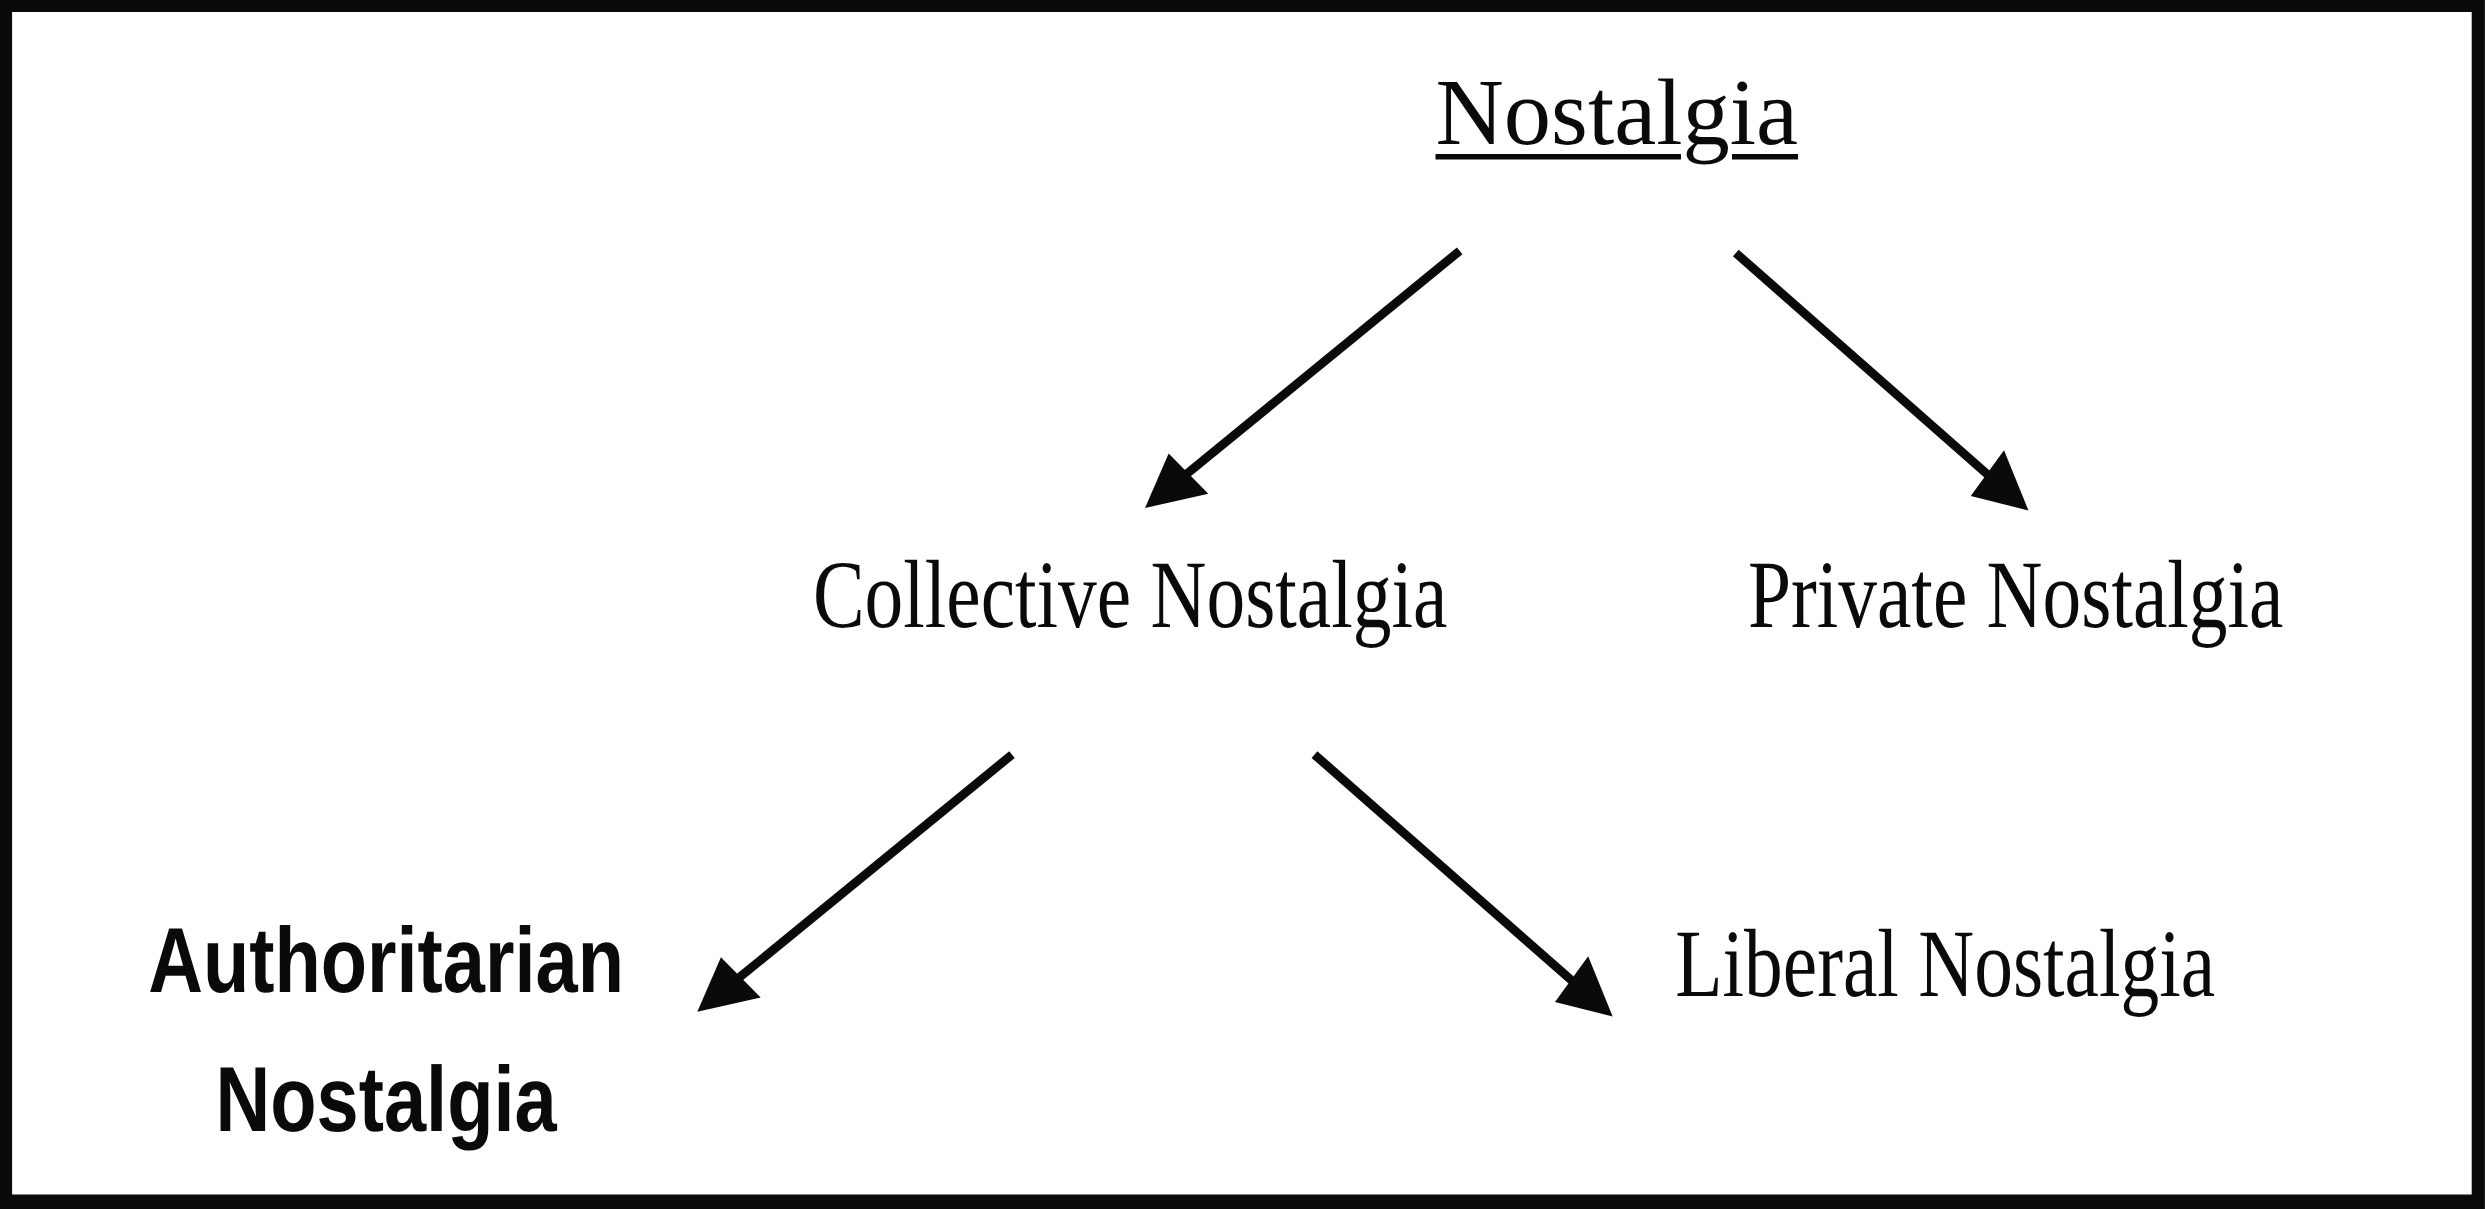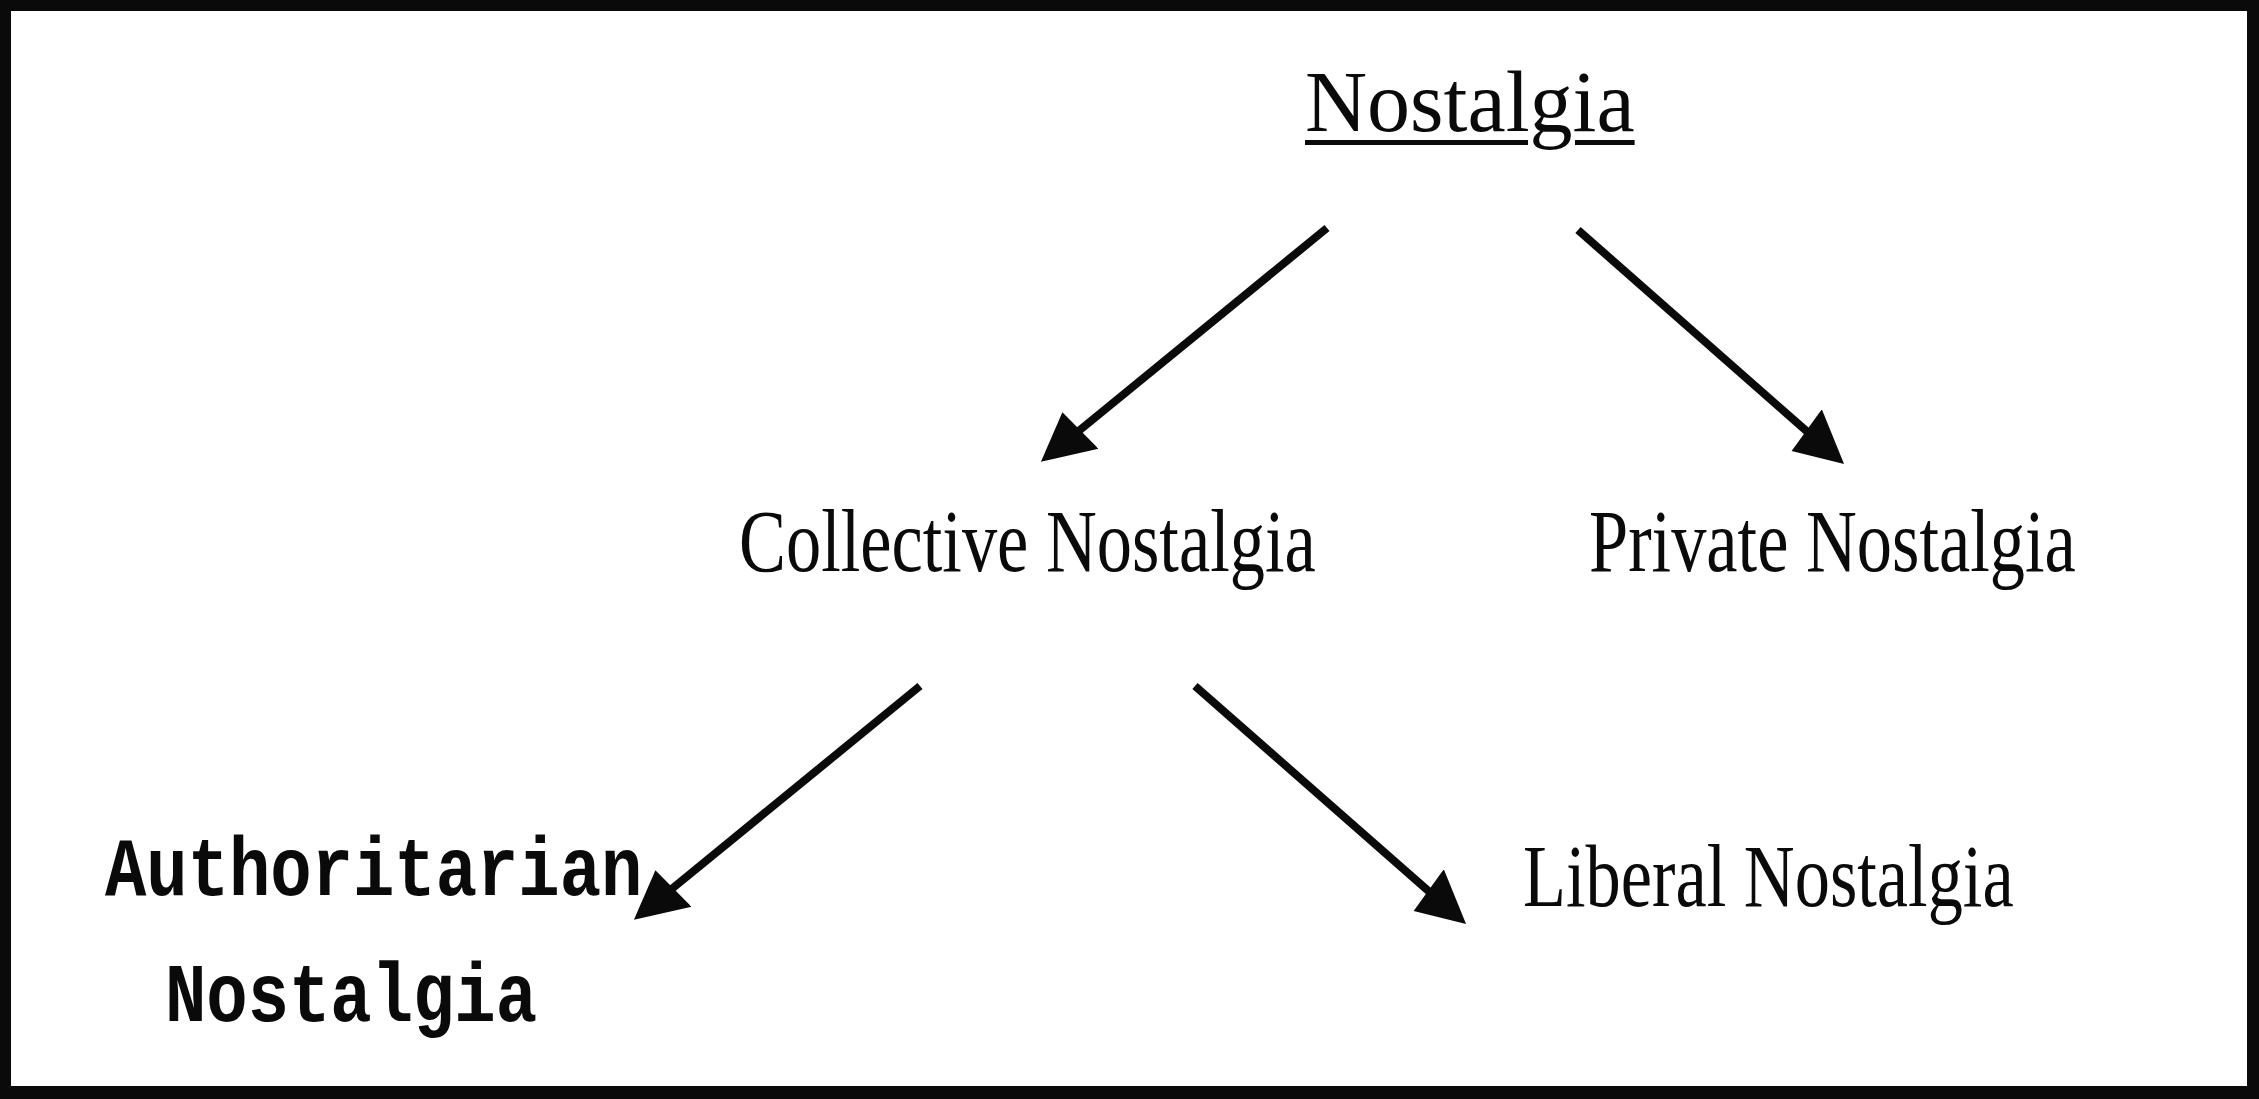--- a/index.html
+++ b/index.html
@@ -94,21 +94,21 @@
     font-weight: 400;
     transform: scaleX(0.80);
     transform-origin: left top;
   }
 
   #node-authoritarian {
     left: 40px;
     top: 780px;
     width: 600px;
     text-align: center;
-    font-family: Liberation Mono, monospace;
+    font-family: Liberation Sans, sans-serif;
     font-size: 84px;
     font-weight: 700;
     white-space: normal;
   }
   #node-authoritarian .line {
     display: block;
     transform: scaleX(0.82);
     transform-origin: center top;
   }
   #node-authoritarian .line-2 {

